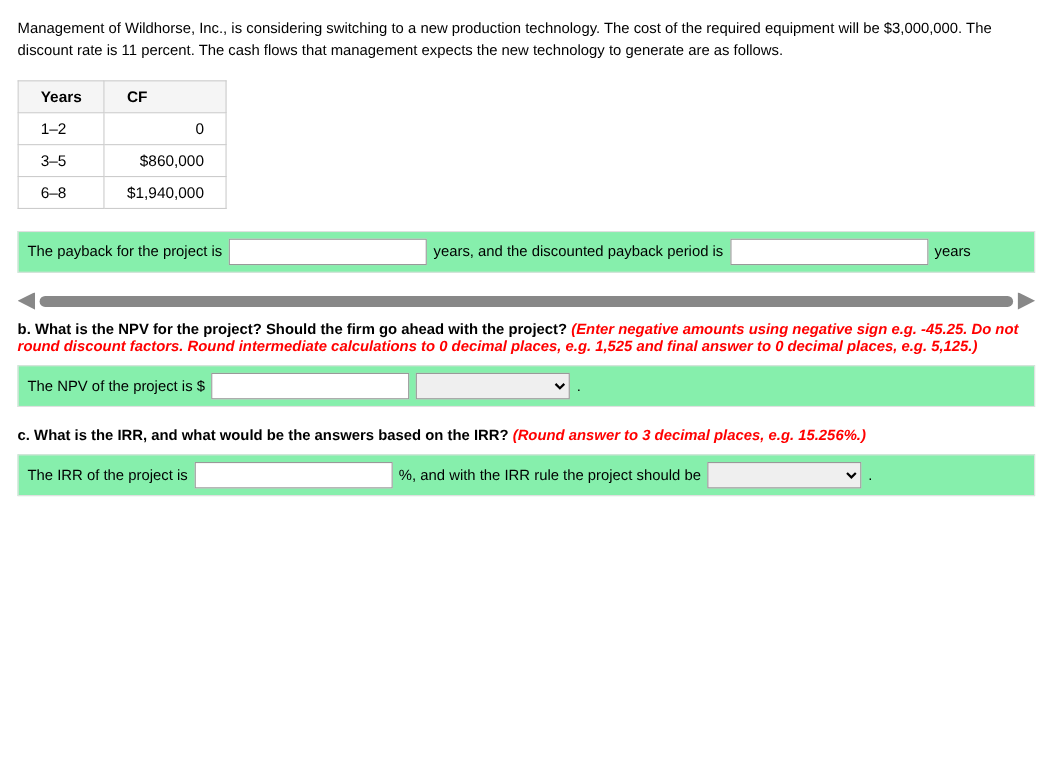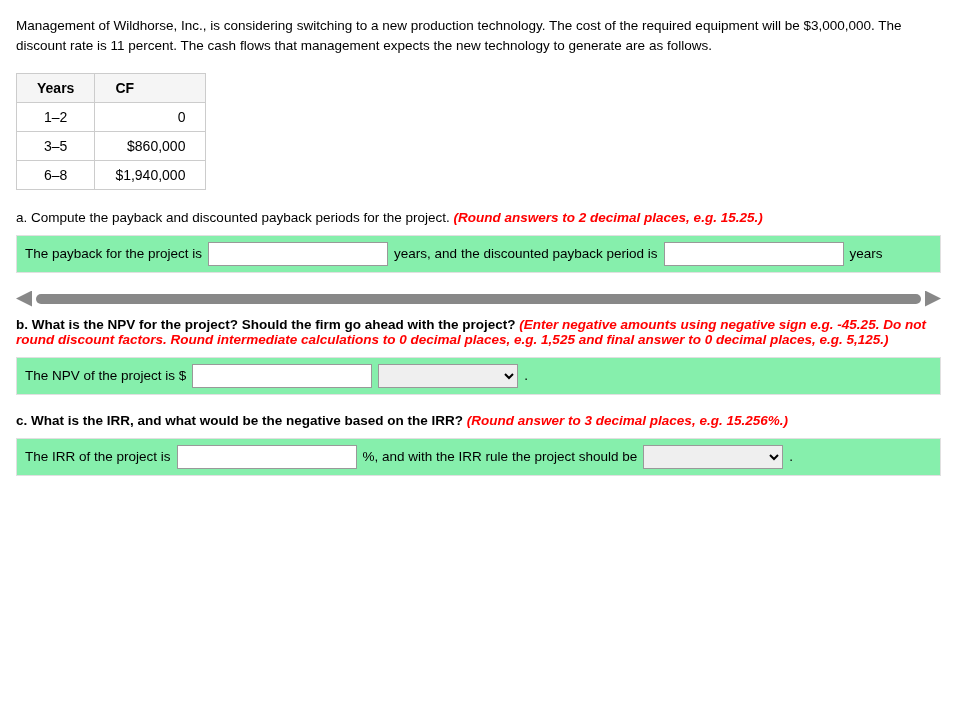--- a/index.html
+++ b/index.html
@@ -30,21 +30,21 @@
     table th {
       border: 1px solid #ccc;
       padding: 6px 20px;
       text-align: left;
       font-weight: bold;
       background: #f5f5f5;
     }
     table td {
       border: 1px solid #ccc;
       padding: 6px 20px;
-      text-align: center;
+      text-align: left;
     }
     table td.right {
       text-align: right;
     }
     .section {
       margin-bottom: 18px;
     }
     .section-label {
       font-size: 13.5px;
       margin-bottom: 10px;
@@ -132,24 +132,20 @@
       </tr>
       <tr>
         <td>6–8</td>
         <td class="right">$1,940,000</td>
       </tr>
     </tbody>
   </table>
 </div>
 
 <div class="section">
-  <p class="section-label">
-    <span>a. Compute the payback and discounted payback periods for the project.</span>
-    <span class="red-italic">(Round answers to 2 decimal places, e.g. 15.25.)</span>
-  </p>
   <div class="answer-row">
     <span>The payback for the project is</span>
     <input class="answer-input" type="text" placeholder="" style="">
     <span>years, and the discounted payback period is</span>
     <input class="answer-input-sm" type="text" style="">
     <span>years</span>
   </div>
 </div>
 
 <div class="scroll-bar-container">
@@ -170,21 +166,21 @@
       <option value=""></option>
       <option value="accepted">accepted</option>
       <option value="rejected">rejected</option>
     </select>
     <span>.</span>
   </div>
 </div>
 
 <div class="section">
   <p class="section-label">
-    <strong><span>c. What is the IRR, and what would be the negative based on the IRR?</span></strong>
+    <strong><span>c. What is the IRR, and what would be the answers based on the IRR?</span></strong>
     <span class="red-italic">(Round answer to 3 decimal places, e.g. 15.256%.)</span>
   </p>
   <div class="answer-row">
     <span>The IRR of the project is</span>
     <input class="answer-input" type="text" style="">
     <span>%, and with the IRR rule the project should be</span>
     <select class="answer-select">
       <option value=""></option>
       <option value="accepted">accepted</option>
       <option value="rejected">rejected</option>

